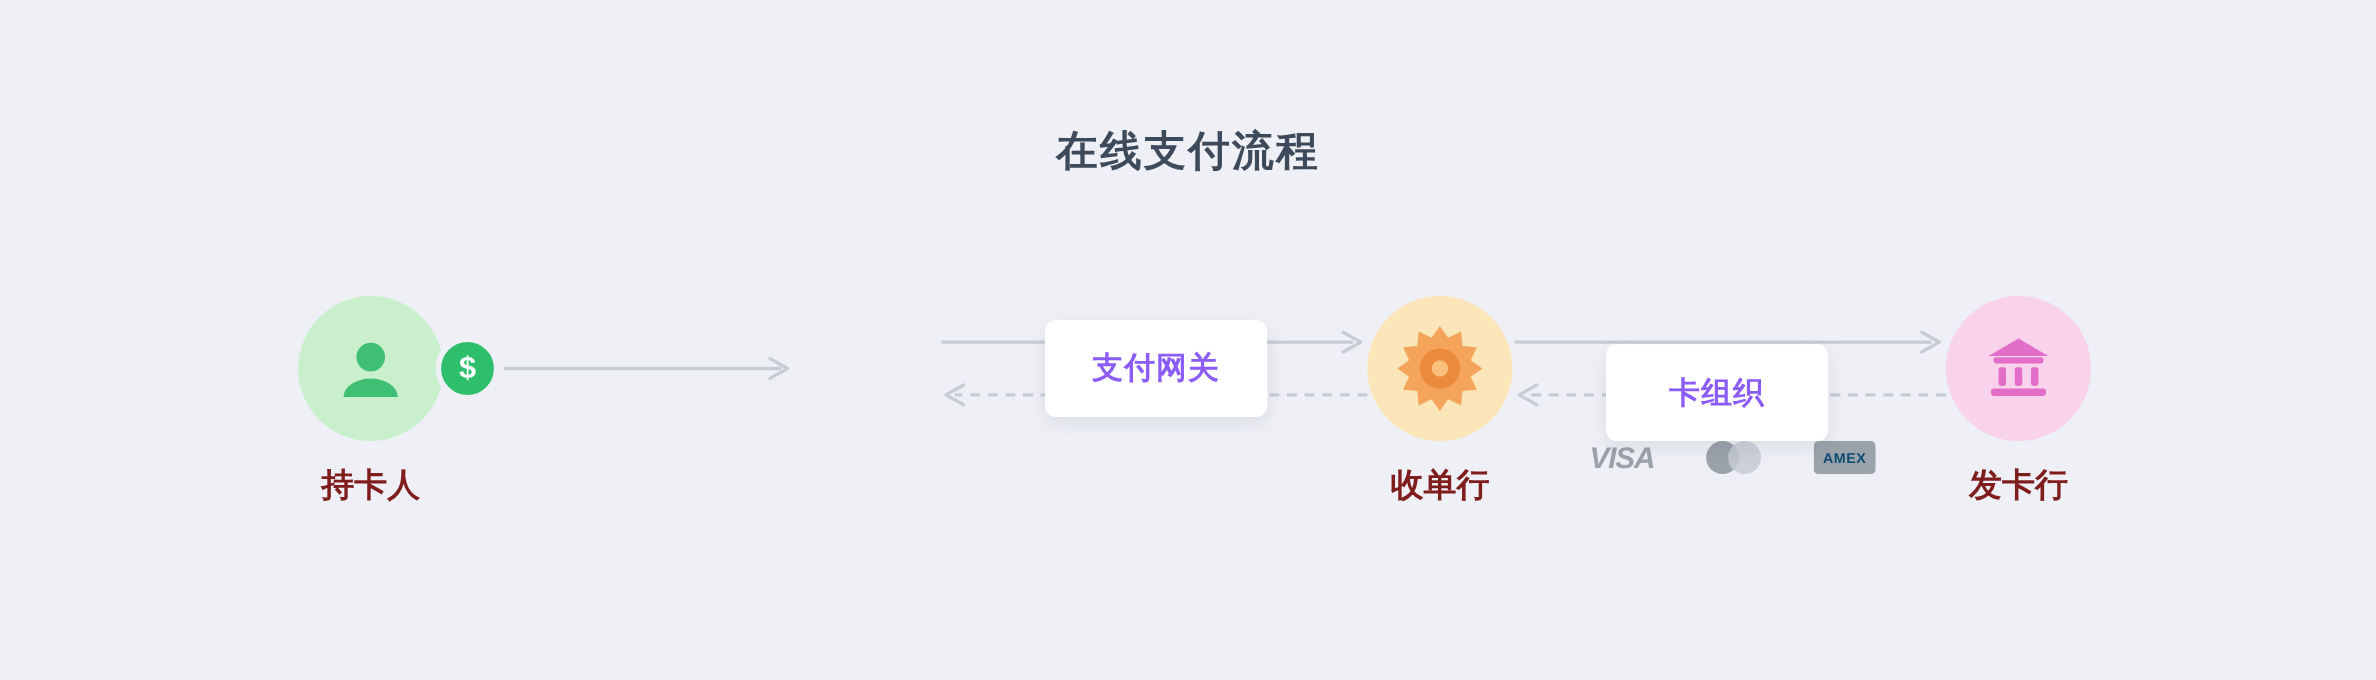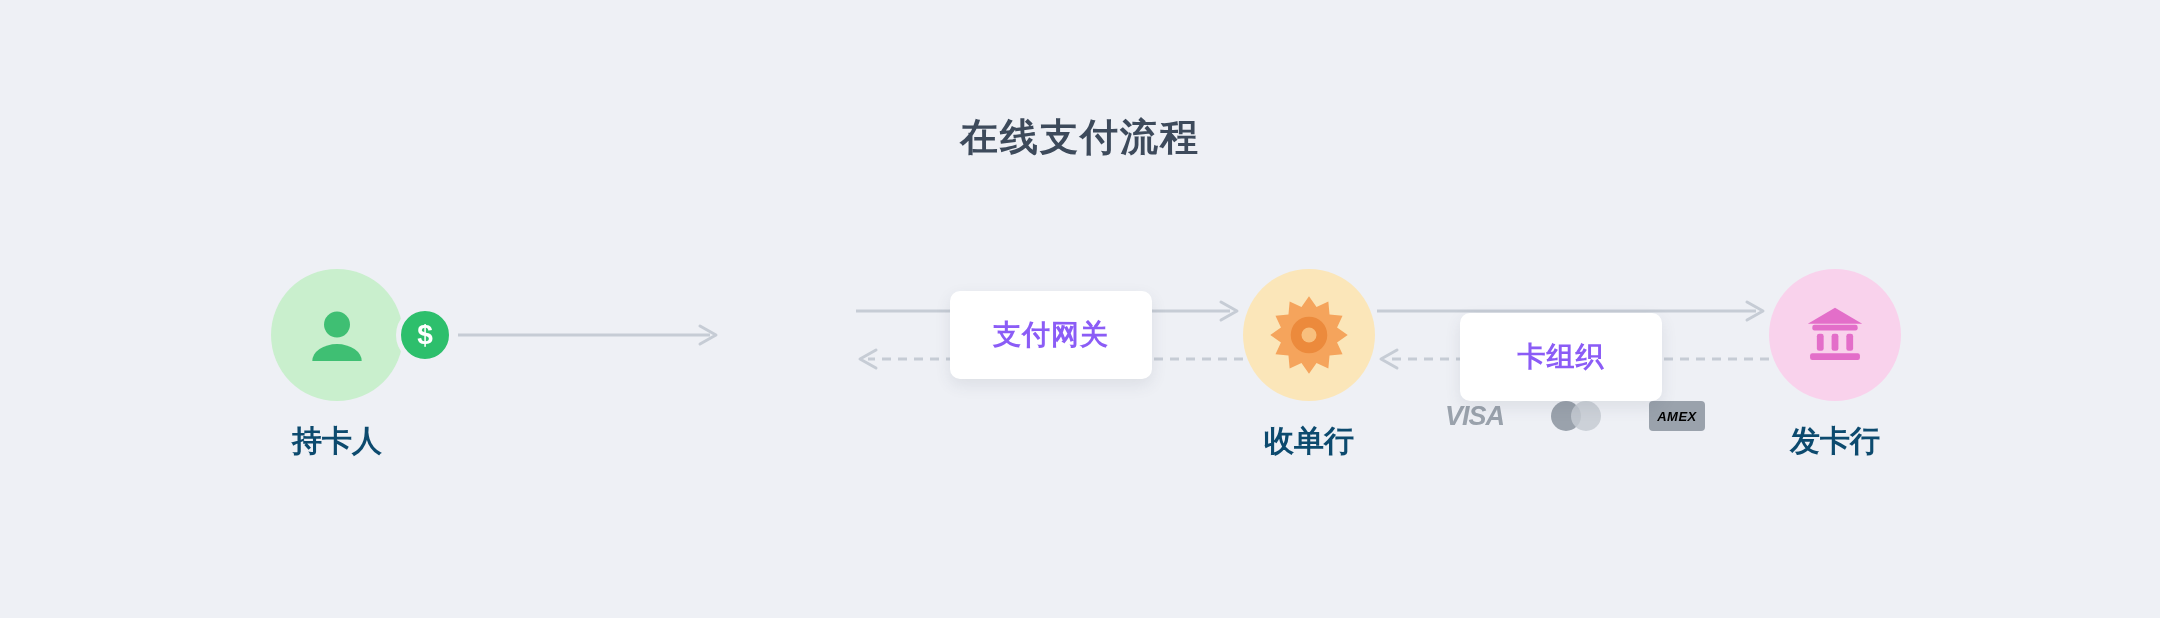--- a/index.html
+++ b/index.html
@@ -25,21 +25,21 @@
     display:flex;flex-direction:column;align-items:center;
   }
   .disk{
     width:132px;height:132px;border-radius:50%;
     display:flex;align-items:center;justify-content:center;
   }
   .disk-green{background:#c9efcd;}
   .disk-blue{background:#c3e9fb;}
   .disk-orange{background:#fbe6b9;}
   .disk-pink{background:#f9d2ec;}
-  .node-label{margin-top:20px;font-size:30px;font-weight:700;color:#0c4a6e;}
+  .node-label{margin-top:20px;font-size:30px;font-weight:700;color:#7f1d1d;}
 
   .badge{
     position:absolute;left:396px;top:306px;z-index:3;
     width:48px;height:48px;border-radius:50%;
     background:#2dbf6c;border:5px solid #eef0f5;
     display:flex;align-items:center;justify-content:center;
     color:#ffffff;font-size:28px;font-weight:700;
   }
 
   .flow-box{
@@ -56,21 +56,21 @@
     position:absolute;left:1445px;top:398px;width:260px;height:36px;z-index:2;
     display:flex;align-items:center;justify-content:space-between;gap:16px;
   }
   .visa{font-size:27px;font-weight:800;font-style:italic;color:#9aa2ac;letter-spacing:-1px;}
   .mc{position:relative;width:52px;height:32px;display:inline-block;}
   .mc i{position:absolute;top:1px;width:30px;height:30px;border-radius:50%;display:block;}
   .mc .c1{left:0;background:#9aa2ac;}
   .mc .c2{left:20px;background:#c5cbd2;opacity:.85;}
   .amex{
     width:56px;height:30px;background:#9aa2ac;border-radius:4px;
-    color:#000000;font-size:13px;font-weight:800;font-style:italic;
+    color:#0c4a6e;font-size:13px;font-weight:800;
     display:flex;align-items:center;justify-content:center;letter-spacing:.5px;
   }
 </style>
 </head>
 <body>
 
 <div class="canvas">
 
   <h1 class="title">在线支付流程</h1>
 

